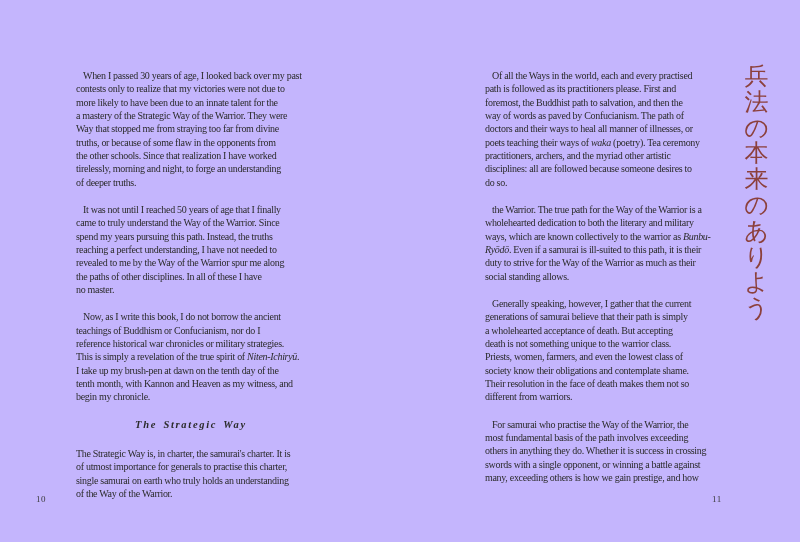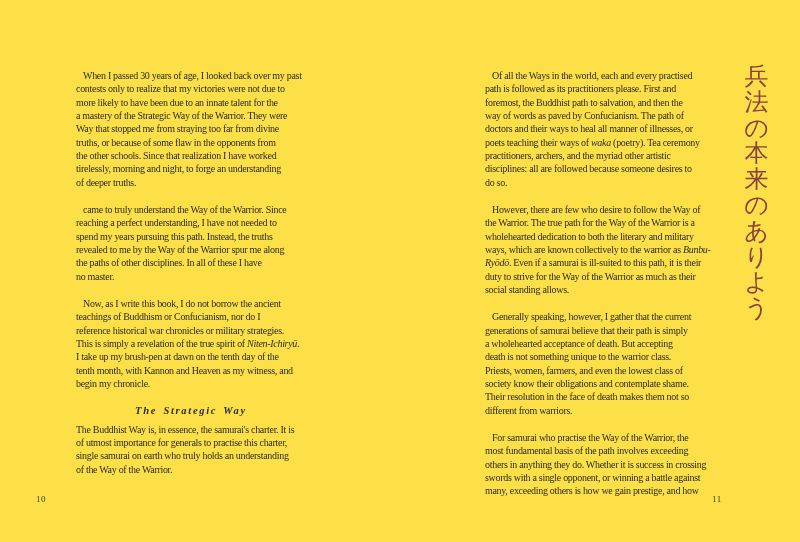--- a/index.html
+++ b/index.html
@@ -8,21 +8,21 @@
   body {
     width: 800px;
     height: 542px;
     position: relative;
     overflow: hidden;
     font-family: "Liberation Serif", serif;
   }
   .spread {
     position: absolute;
     inset: 0;
-    background: #fde047;
+    background: #c4b5fd;
   }
   .text-column {
     position: absolute;
     top: 69px;
   }
   .text-column.left  { left: 76px;  width: 230px; }
   .text-column.right { left: 485px; width: 228px; }
   .paragraph { margin-bottom: 14px; }
   .paragraph:last-child { margin-bottom: 4px; }
   .line {
@@ -35,21 +35,21 @@
   .paragraph.indent .line:first-child { text-indent: 7px; }
   .section-heading {
     font-size: 10.5px;
     line-height: 13.5px;
     font-weight: bold;
     font-style: italic;
     letter-spacing: 1.7px;
     word-spacing: 2px;
     text-align: center;
     color: #2b2b2b;
-    margin: 0 0 5px 0;
+    margin: 0 0 16px 0;
   }
   .margin-title {
     position: absolute;
     left: 743px;
     top: 64px;
     width: 27px;
     display: flex;
     flex-direction: column;
     align-items: center;
   }
@@ -82,59 +82,59 @@
         <div class="line">contests only to realize that my victories were not due to</div>
         <div class="line">more likely to have been due to an innate talent for the</div>
         <div class="line">a mastery of the Strategic Way of the Warrior. They were</div>
         <div class="line">Way that stopped me from straying too far from divine</div>
         <div class="line">truths, or because of some flaw in the opponents from</div>
         <div class="line">the other schools. Since that realization I have worked</div>
         <div class="line">tirelessly, morning and night, to forge an understanding</div>
         <div class="line">of deeper truths.</div>
       </div>
       <div class="paragraph indent">
+        <div class="line">It was not until I reached 50 years of age that I finally</div>
         <div class="line">came to truly understand the Way of the Warrior. Since</div>
+        <div class="line">spend my years pursuing this path. Instead, the truths</div>
         <div class="line">reaching a perfect understanding, I have not needed to</div>
-        <div class="line">spend my years pursuing this path. Instead, the truths</div>
         <div class="line">revealed to me by the Way of the Warrior spur me along</div>
         <div class="line">the paths of other disciplines. In all of these I have</div>
         <div class="line">no master.</div>
       </div>
       <div class="paragraph indent">
         <div class="line">Now, as I write this book, I do not borrow the ancient</div>
         <div class="line">teachings of Buddhism or Confucianism, nor do I</div>
         <div class="line">reference historical war chronicles or military strategies.</div>
         <div class="line">This is simply a revelation of the true spirit of <i>Niten-Ichiryū</i>.</div>
         <div class="line">I take up my brush-pen at dawn on the tenth day of the</div>
         <div class="line">tenth month, with Kannon and Heaven as my witness, and</div>
         <div class="line">begin my chronicle.</div>
       </div>
       <div class="section-heading">The Strategic Way</div>
       <div class="paragraph">
-        <div class="line">The Buddhist Way is, in essence, the samurai's charter. It is</div>
+        <div class="line">The Strategic Way is, in charter, the samurai's charter. It is</div>
         <div class="line">of utmost importance for generals to practise this charter,</div>
         <div class="line">single samurai on earth who truly holds an understanding</div>
         <div class="line">of the Way of the Warrior.</div>
       </div>
     </div>
 
   <div class="text-column right">
       <div class="paragraph indent">
         <div class="line">Of all the Ways in the world, each and every practised</div>
         <div class="line">path is followed as its practitioners please. First and</div>
         <div class="line">foremost, the Buddhist path to salvation, and then the</div>
         <div class="line">way of words as paved by Confucianism. The path of</div>
         <div class="line">doctors and their ways to heal all manner of illnesses, or</div>
         <div class="line">poets teaching their ways of <i>waka</i> (poetry). Tea ceremony</div>
         <div class="line">practitioners, archers, and the myriad other artistic</div>
         <div class="line">disciplines: all are followed because someone desires to</div>
         <div class="line">do so.</div>
       </div>
       <div class="paragraph indent">
-        <div class="line">However, there are few who desire to follow the Way of</div>
         <div class="line">the Warrior. The true path for the Way of the Warrior is a</div>
         <div class="line">wholehearted dedication to both the literary and military</div>
         <div class="line">ways, which are known collectively to the warrior as <i>Bunbu-</i></div>
         <div class="line"><i>Ryōdō</i>. Even if a samurai is ill-suited to this path, it is their</div>
         <div class="line">duty to strive for the Way of the Warrior as much as their</div>
         <div class="line">social standing allows.</div>
       </div>
       <div class="paragraph indent">
         <div class="line">Generally speaking, however, I gather that the current</div>
         <div class="line">generations of samurai believe that their path is simply</div>

